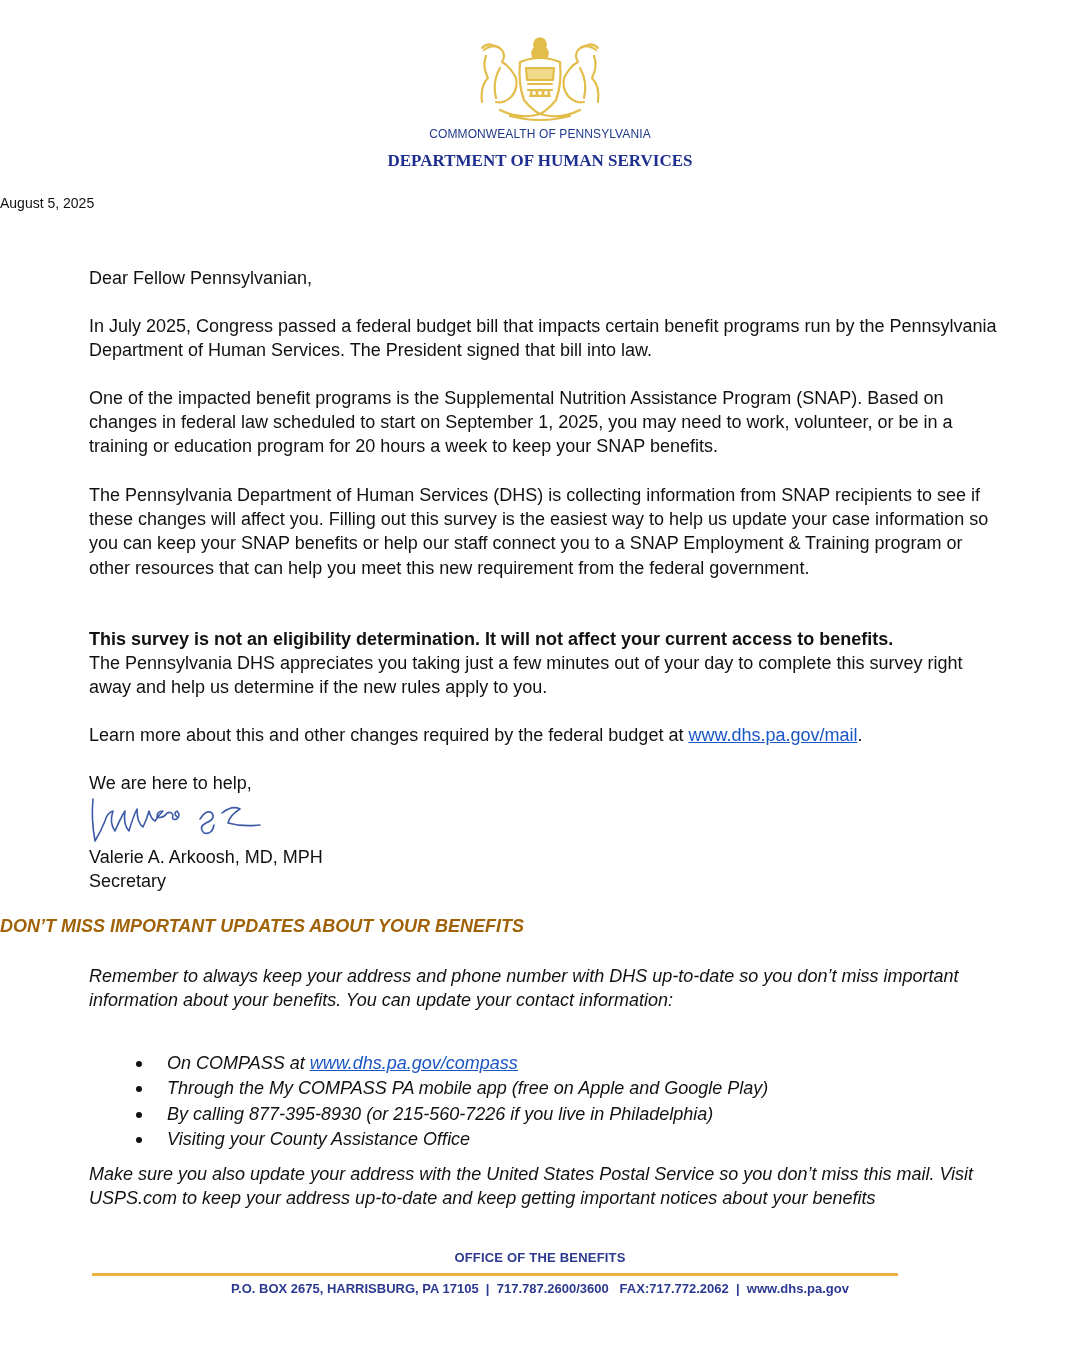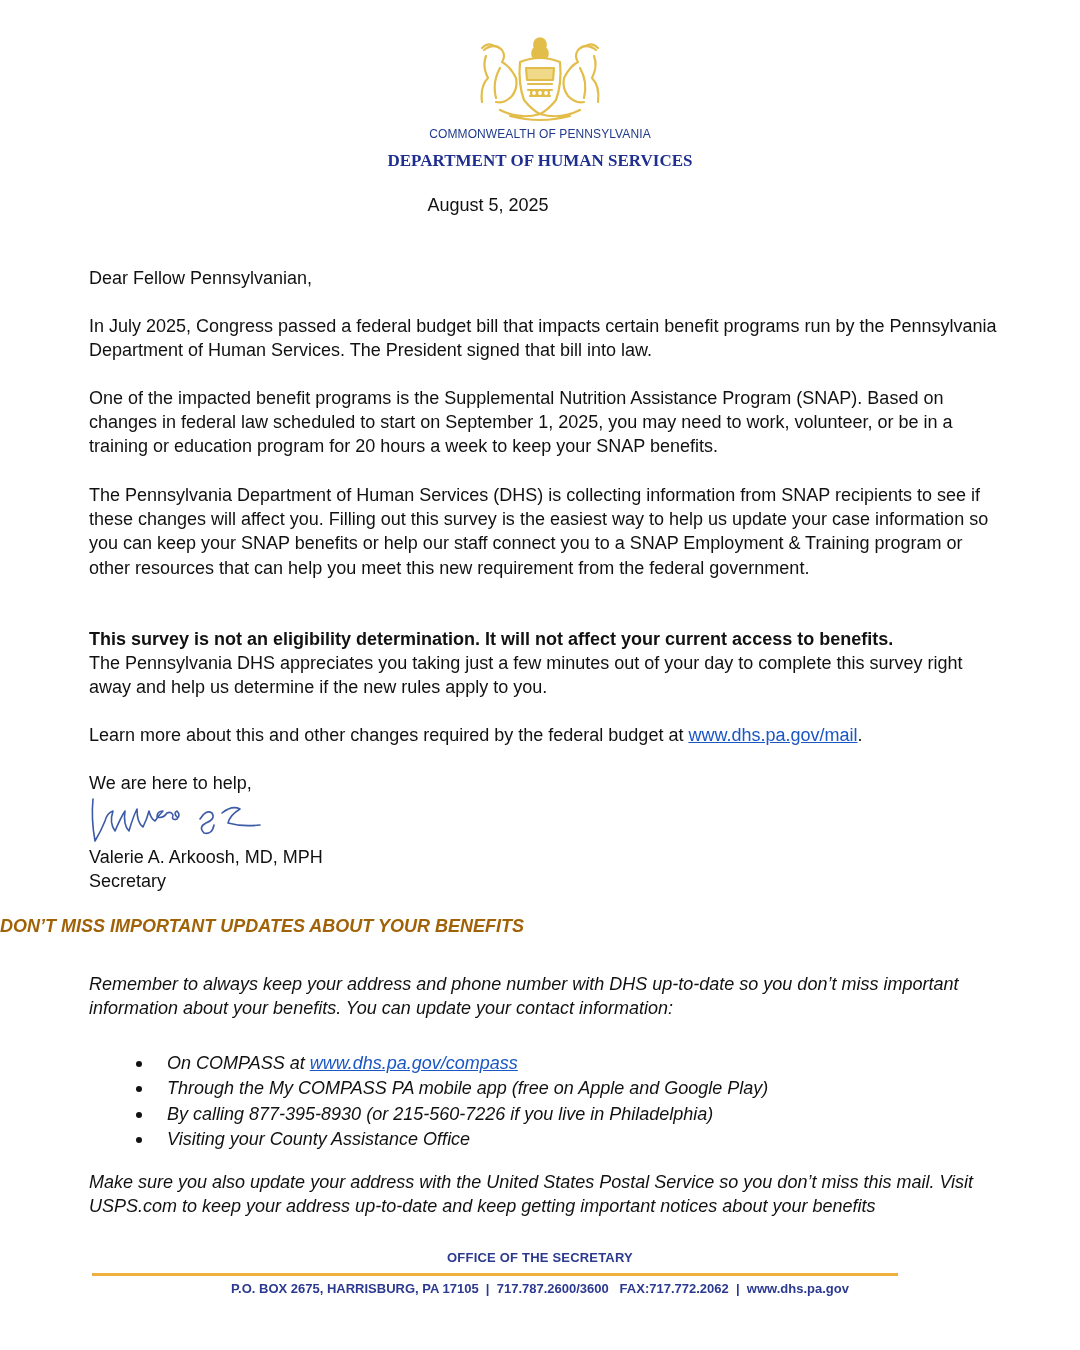--- a/index.html
+++ b/index.html
@@ -11,31 +11,31 @@
   .seal { position: absolute; left: 470px; top: 36px; width: 140px; height: 86px; }
   .commonwealth {
     position: absolute; left: 0; width: 1080px; top: 127px; text-align: center;
     font-size: 12px; color: #1f3a8a; letter-spacing: 0.1px;
   }
   .dept {
     position: absolute; left: 0; width: 1080px; top: 151px; text-align: center;
     font-size: 17px; font-weight: bold; color: #1f2f8f; font-family: Liberation Serif, serif;
   }
   .date {
-    position: absolute; left: 0; width: 976px; top: 195px; text-align: center;
-    font-size: 18px; color: #111;
+    position: absolute; left: 0; width: 976px; top: 195px; text-align: left;
+    font-size: 14px; color: #111;
   }
   .body-text {
     position: absolute; left: 89px; width: 915px;
     font-size: 18px; line-height: 24.2px; color: #111;
   }
   .body-text p { margin: 0; }
   .link { color: #1a56c4; text-decoration: underline; }
   .bold { font-weight: bold; }
-  .italic { font-style: italic; margin-top: 8px; }
+  .italic { font-style: italic; }
   .salutation { top: 266px; }
   .p1 { top: 314px; }
   .p2 { top: 386px; }
   .p3 { top: 483px; }
   .p4 { top: 627px; }
   .p5 { top: 723px; }
   .closing { top: 771px; }
   .signature { position: absolute; left: 88px; top: 795px; width: 180px; height: 50px; }
   .signer { top: 845px; }
   .notice-heading {
@@ -145,15 +145,15 @@
   <li><span>On COMPASS at </span><a class="link">www.dhs.pa.gov/compass</a></li>
   <li><span>Through the My COMPASS PA mobile app (free on Apple and Google Play)</span></li>
   <li><span>By calling 877-395-8930 (or 215-560-7226 if you live in Philadelphia)</span></li>
   <li><span>Visiting your County Assistance Office</span></li>
 </ul>
 
 <div class="body-text p7 italic">
   <p>Make sure you also update your address with the United States Postal Service so you don’t miss this mail. Visit USPS.com to keep your address up-to-date and keep getting important notices about your benefits</p>
 </div>
 
-<div class="office">OFFICE OF THE SECRETARY</div>
+<div class="office">OFFICE OF THE BENEFITS</div>
 <div class="rule"></div>
 <div class="footer-contact">P.O. BOX 2675, HARRISBURG, PA 17105  |  717.787.2600/3600   FAX:717.772.2062  |  www.dhs.pa.gov</div>
 
 </body></html>

